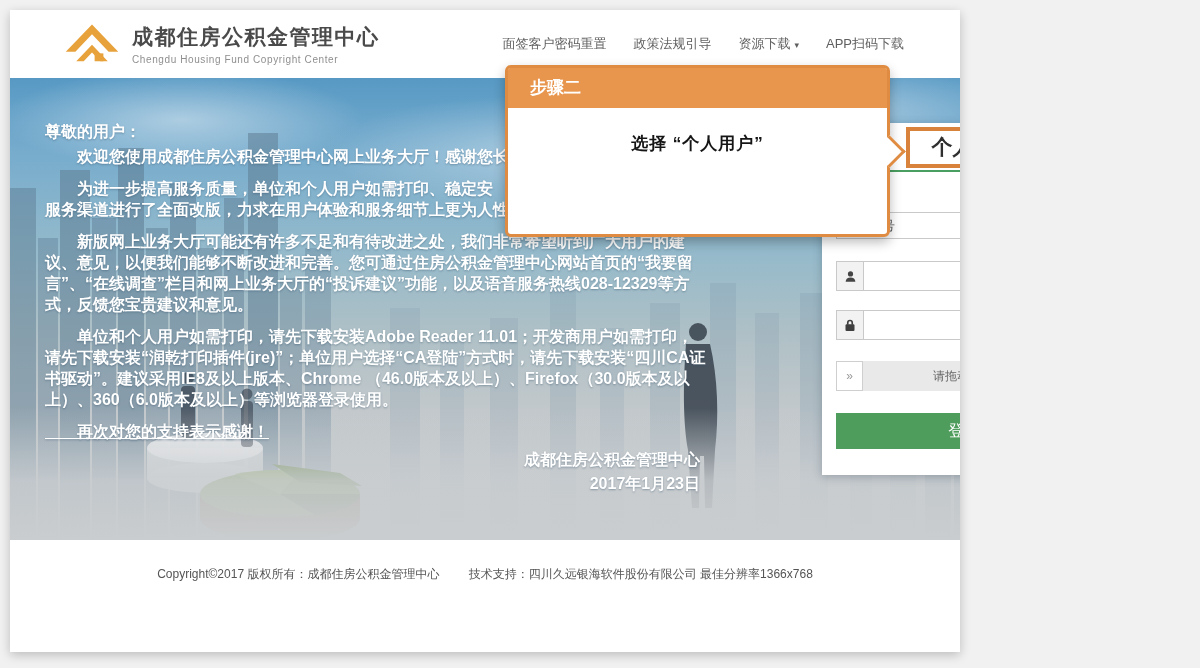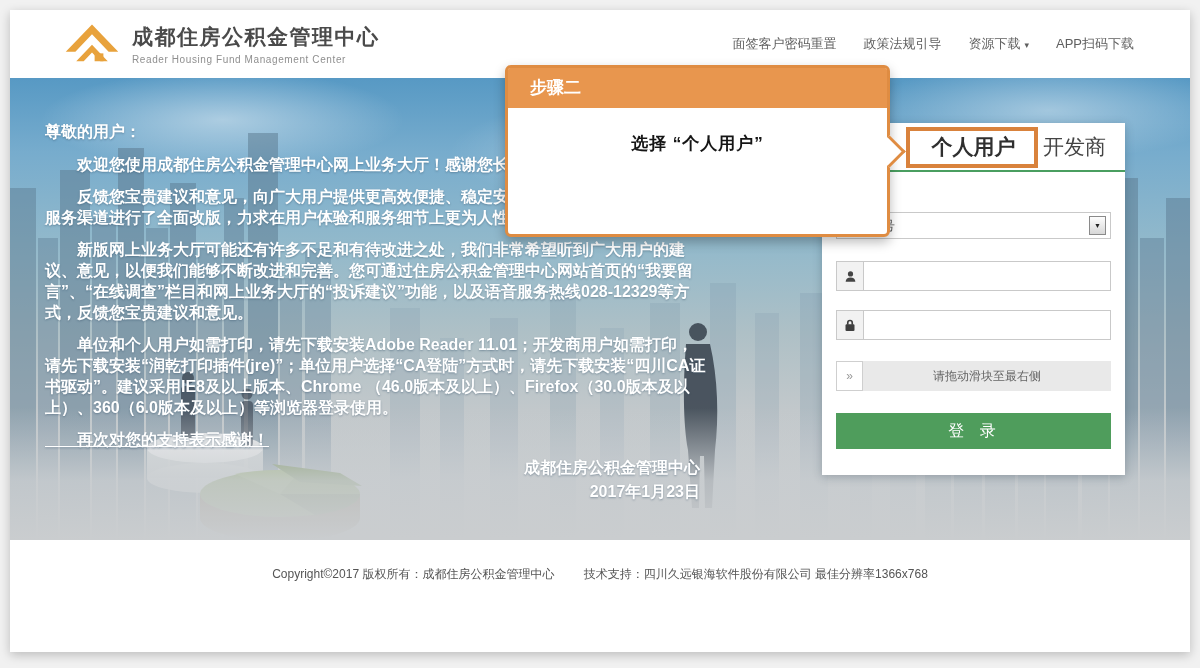--- a/index.html
+++ b/index.html
@@ -1,18 +1,18 @@
 <!DOCTYPE html>
 <html><head>
 <meta charset="utf-8">
 <style>
   * { margin:0; padding:0; box-sizing:border-box; }
   body { background:#f1f1f1; font-family:"Liberation Sans","DejaVu Sans",sans-serif; width:1200px; height:668px; position:relative; overflow:hidden; }
 
-  .frame { position:absolute; left:10px; top:10px; width:1180px; height:642px; background:#fff; box-shadow:0 3px 10px rgba(0,0,0,.22); }
+  .frame { position:absolute; left:10px; top:10px; width:950px; height:642px; background:#fff; box-shadow:0 3px 10px rgba(0,0,0,.22); }
 
   
   .header { height:68px; background:#fff; display:flex; align-items:center; padding:0 56px 0 54px; }
   .logo { display:flex; align-items:center; cursor:pointer; }
   .logo-text { margin-left:12px; }
   .logo-title { font-size:21px; font-weight:bold; color:#4a4a4a; letter-spacing:1.5px; }
   .logo-sub { font-size:10px; color:#8f8f8f; letter-spacing:.6px; margin-top:3px; }
   .nav { margin-left:auto; display:flex; align-items:center; gap:27px; font-size:13px; color:#5f5f5f; }
   .nav-item { cursor:pointer; white-space:nowrap; }
   .nav-caret { font-size:9px; color:#5f5f5f; margin-left:4px; }
@@ -26,21 +26,21 @@
       radial-gradient(ellipse 300px 80px at 55% 16%, rgba(255,255,255,.35), rgba(255,255,255,0) 70%),
       radial-gradient(ellipse 260px 70px at 88% 7%, rgba(255,255,255,.4), rgba(255,255,255,0) 70%); }
   .cityscape { position:absolute; left:0; top:0; }
   .hero::after { content:""; position:absolute; left:0; right:0; top:330px; height:132px;
     background:linear-gradient(180deg, rgba(201,205,208,0) 0%, rgba(201,205,208,.85) 55%, #cacdcf 100%); }
 
   
   .notice { position:absolute; left:35px; top:43px; width:662px; z-index:3; color:#fff; font-size:16px; font-weight:bold;
     text-shadow:0 1px 2px rgba(40,70,95,.4); }
   .notice .line { height:21px; line-height:21px; white-space:nowrap; }
-  .salutation { margin-bottom:12px; height:21px; line-height:21px; }
+  .salutation { margin-bottom:4px; height:21px; line-height:21px; }
   .para { margin-bottom:11px; }
   .thanks { margin-bottom:6px; height:21px; line-height:21px;text-decoration:underline; }
   .signature { width:655px; text-align:right; line-height:24px; }
 
   
   .login-panel { position:absolute; left:812px; top:45px; width:303px; height:352px; background:#fff; z-index:10;
     box-shadow:0 2px 9px rgba(30,50,70,.28); }
   .tabs { display:flex; height:49px; border-bottom:2px solid #4a9e60; }
   .tab { width:101px; display:flex; align-items:center; justify-content:center; font-size:21px; color:#444; cursor:pointer; background:#fff; }
   .tab.active { font-weight:bold; color:#2f2f2f; }
@@ -84,21 +84,21 @@
     <div class="logo">
       <span>
         <svg width="56" height="44" viewBox="0 0 64 50">
           <polygon points="2,36 32,5 62,36 51,36 32,16 13,36" fill="#E8A23C"></polygon>
           <polygon points="14,47 32,28 50,47 41.5,47 32,37 22.5,47" fill="#E8A23C"></polygon>
           <rect x="35" y="38" width="10" height="9" fill="#E8A23C"></rect>
         </svg>
       </span>
       <span class="logo-text">
         <div class="logo-title">成都住房公积金管理中心</div>
-        <div class="logo-sub">Reader  Housing Fund Management Center</div>
+        <div class="logo-sub">Chengdu  Housing Fund Copyright Center</div>
       </span>
     </div>
     <div class="nav">
       <span class="nav-item">面签客户密码重置</span>
       <span class="nav-item">政策法规引导</span>
       <span class="nav-item"><span>资源下载</span><span class="nav-caret">▾</span></span>
       <span class="nav-item">APP扫码下载</span>
     </div>
   </div>
 
@@ -168,21 +168,21 @@
         <path d="M676,266 C673,305 673,345 678,372 L682,430 L689,430 L690,378 L694,378 L695,430 L702,430 L705,372 C709,340 708,300 700,266 Z" opacity=".88"></path>
       </g>
     </svg>
 
     <div class="notice">
       <div class="salutation">尊敬的用户：</div>
       <div class="para">
           <div class="line">　　欢迎您使用成都住房公积金管理中心网上业务大厅！感谢您长</div>
         </div>
       <div class="para">
-          <div class="line">　　反馈您宝贵建议和意见，向广大用户提供更高效便捷、稳定安</div>
+          <div class="line">　　为进一步提高服务质量，单位和个人用户如需打印、稳定安</div>
           <div class="line">服务渠道进行了全面改版，力求在用户体验和服务细节上更为人性</div>
         </div>
       <div class="para">
           <div class="line">　　新版网上业务大厅可能还有许多不足和有待改进之处，我们非常希望听到广大用户的建</div>
           <div class="line">议、意见，以便我们能够不断改进和完善。您可通过住房公积金管理中心网站首页的“我要留</div>
           <div class="line">言”、“在线调查”栏目和网上业务大厅的“投诉建议”功能，以及语音服务热线028-12329等方</div>
           <div class="line">式，反馈您宝贵建议和意见。</div>
         </div>
       <div class="para">
           <div class="line">　　单位和个人用户如需打印，请先下载安装Adobe Reader 11.01；开发商用户如需打印，</div>

